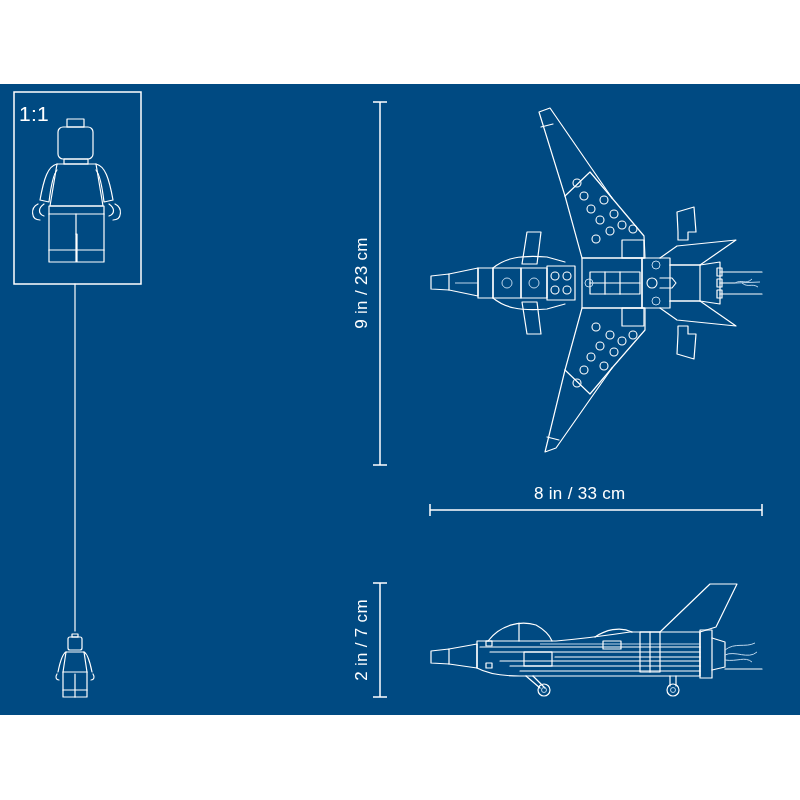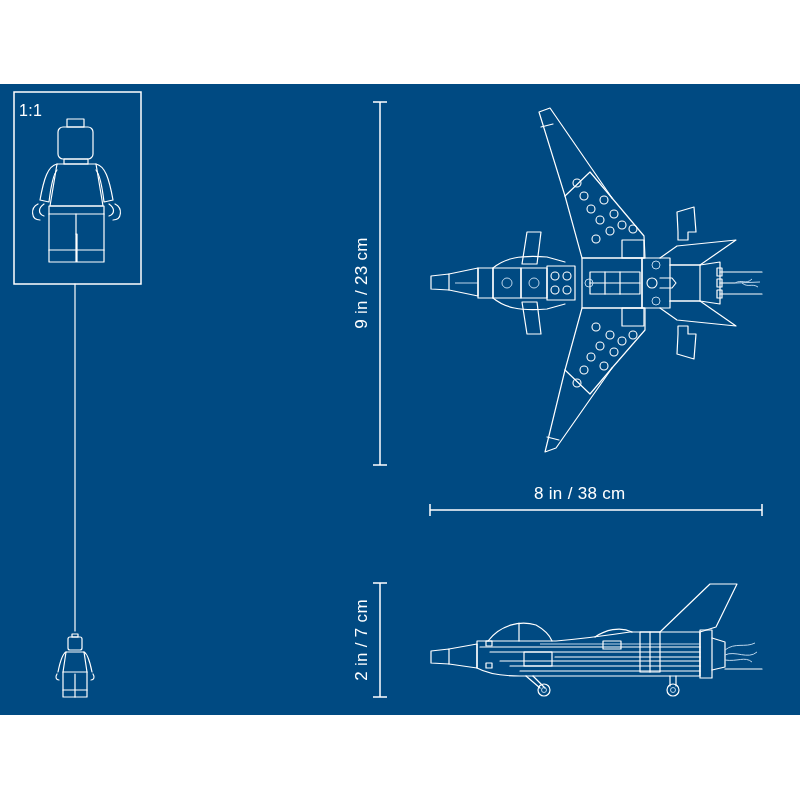--- a/index.html
+++ b/index.html
@@ -1,21 +1,21 @@
 <!DOCTYPE html>
 <html><head>
 <meta charset="utf-8">
 <style>
   html, body { margin: 0; padding: 0; background: #ffffff; }
   body { width: 800px; height: 800px; position: relative; overflow: hidden;
          font-family: "Liberation Sans", "DejaVu Sans", sans-serif; }
   .panel { position: absolute; left: 0; top: 84px; width: 800px; height: 631px; background: #004a82; }
   .art { position: absolute; left: 0; top: 0; width: 800px; height: 800px; }
   .label { position: absolute; color: #ffffff; font-size: 17px; white-space: nowrap; letter-spacing: 0.3px; }
-  .scale-label { left: 19px; top: 102px; font-size: 16px; }
+  .scale-label { left: 19px; top: 102px; font-size: 21px; }
   .dim-width { left: 534px; top: 484px; }
   .dim-height { left: 362px; top: 283px; transform: translate(-50%,-50%) rotate(-90deg); }
   .dim-depth { left: 362px; top: 640px; transform: translate(-50%,-50%) rotate(-90deg); }
   svg .ln { fill: none; stroke: #ffffff; stroke-width: 1.2; stroke-linejoin: round; stroke-linecap: round; }
   svg .ln2 { fill: none; stroke: #ffffff; stroke-width: 1.5; }
   svg .thin { fill: none; stroke: #cfe3f5; stroke-width: 0.9; }
   svg .stud { fill: none; stroke: #ffffff; stroke-width: 1.1; }
 </style>
 </head>
 <body>
@@ -196,14 +196,14 @@
     <path class="ln" d="M676,676 L676,686"></path>
     <circle class="ln" cx="673" cy="690" r="6"></circle>
     <circle class="thin" cx="673" cy="690" r="2.5"></circle>
     <rect class="ln" x="486" y="641" width="6" height="5"></rect>
     <rect class="ln" x="486" y="663" width="6" height="5"></rect>
   </g>
 </svg>
 
 <div class="label scale-label">1:1</div>
 <div class="label dim-height">9 in / 23 cm</div>
-<div class="label dim-width">8 in / 38 cm</div>
+<div class="label dim-width">8 in / 33 cm</div>
 <div class="label dim-depth">2 in / 7 cm</div>
 
 </body></html>

